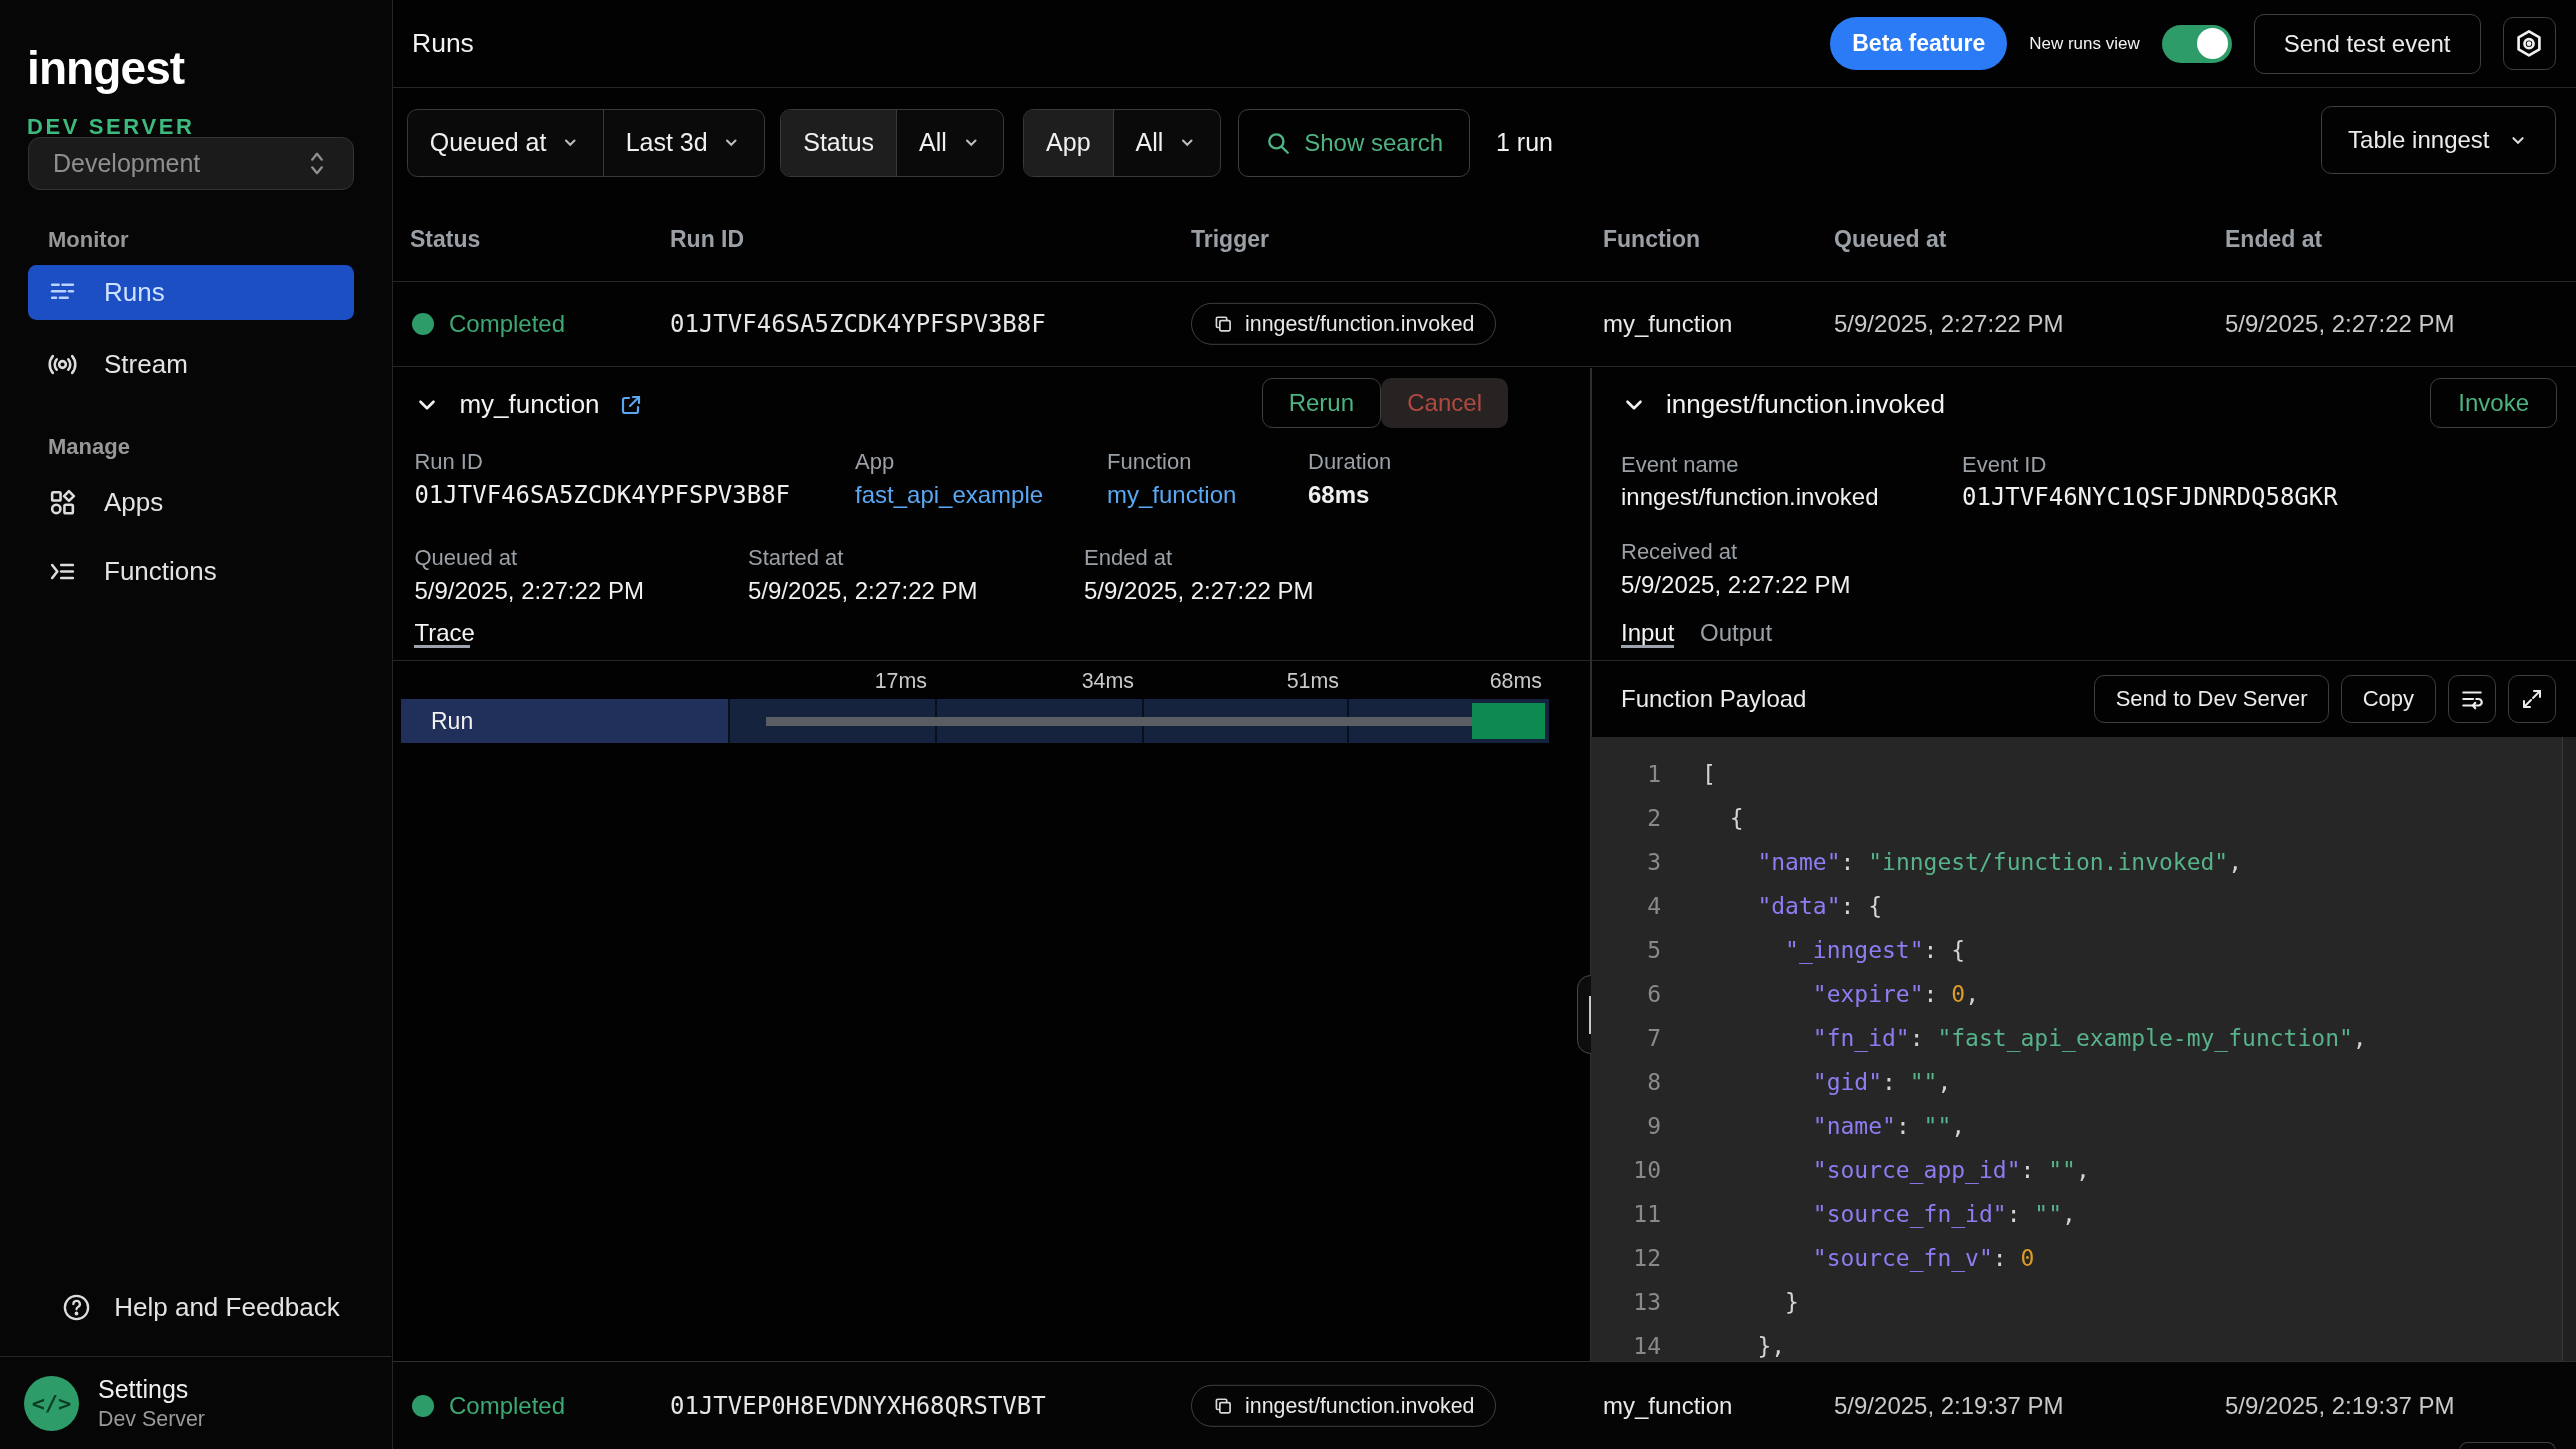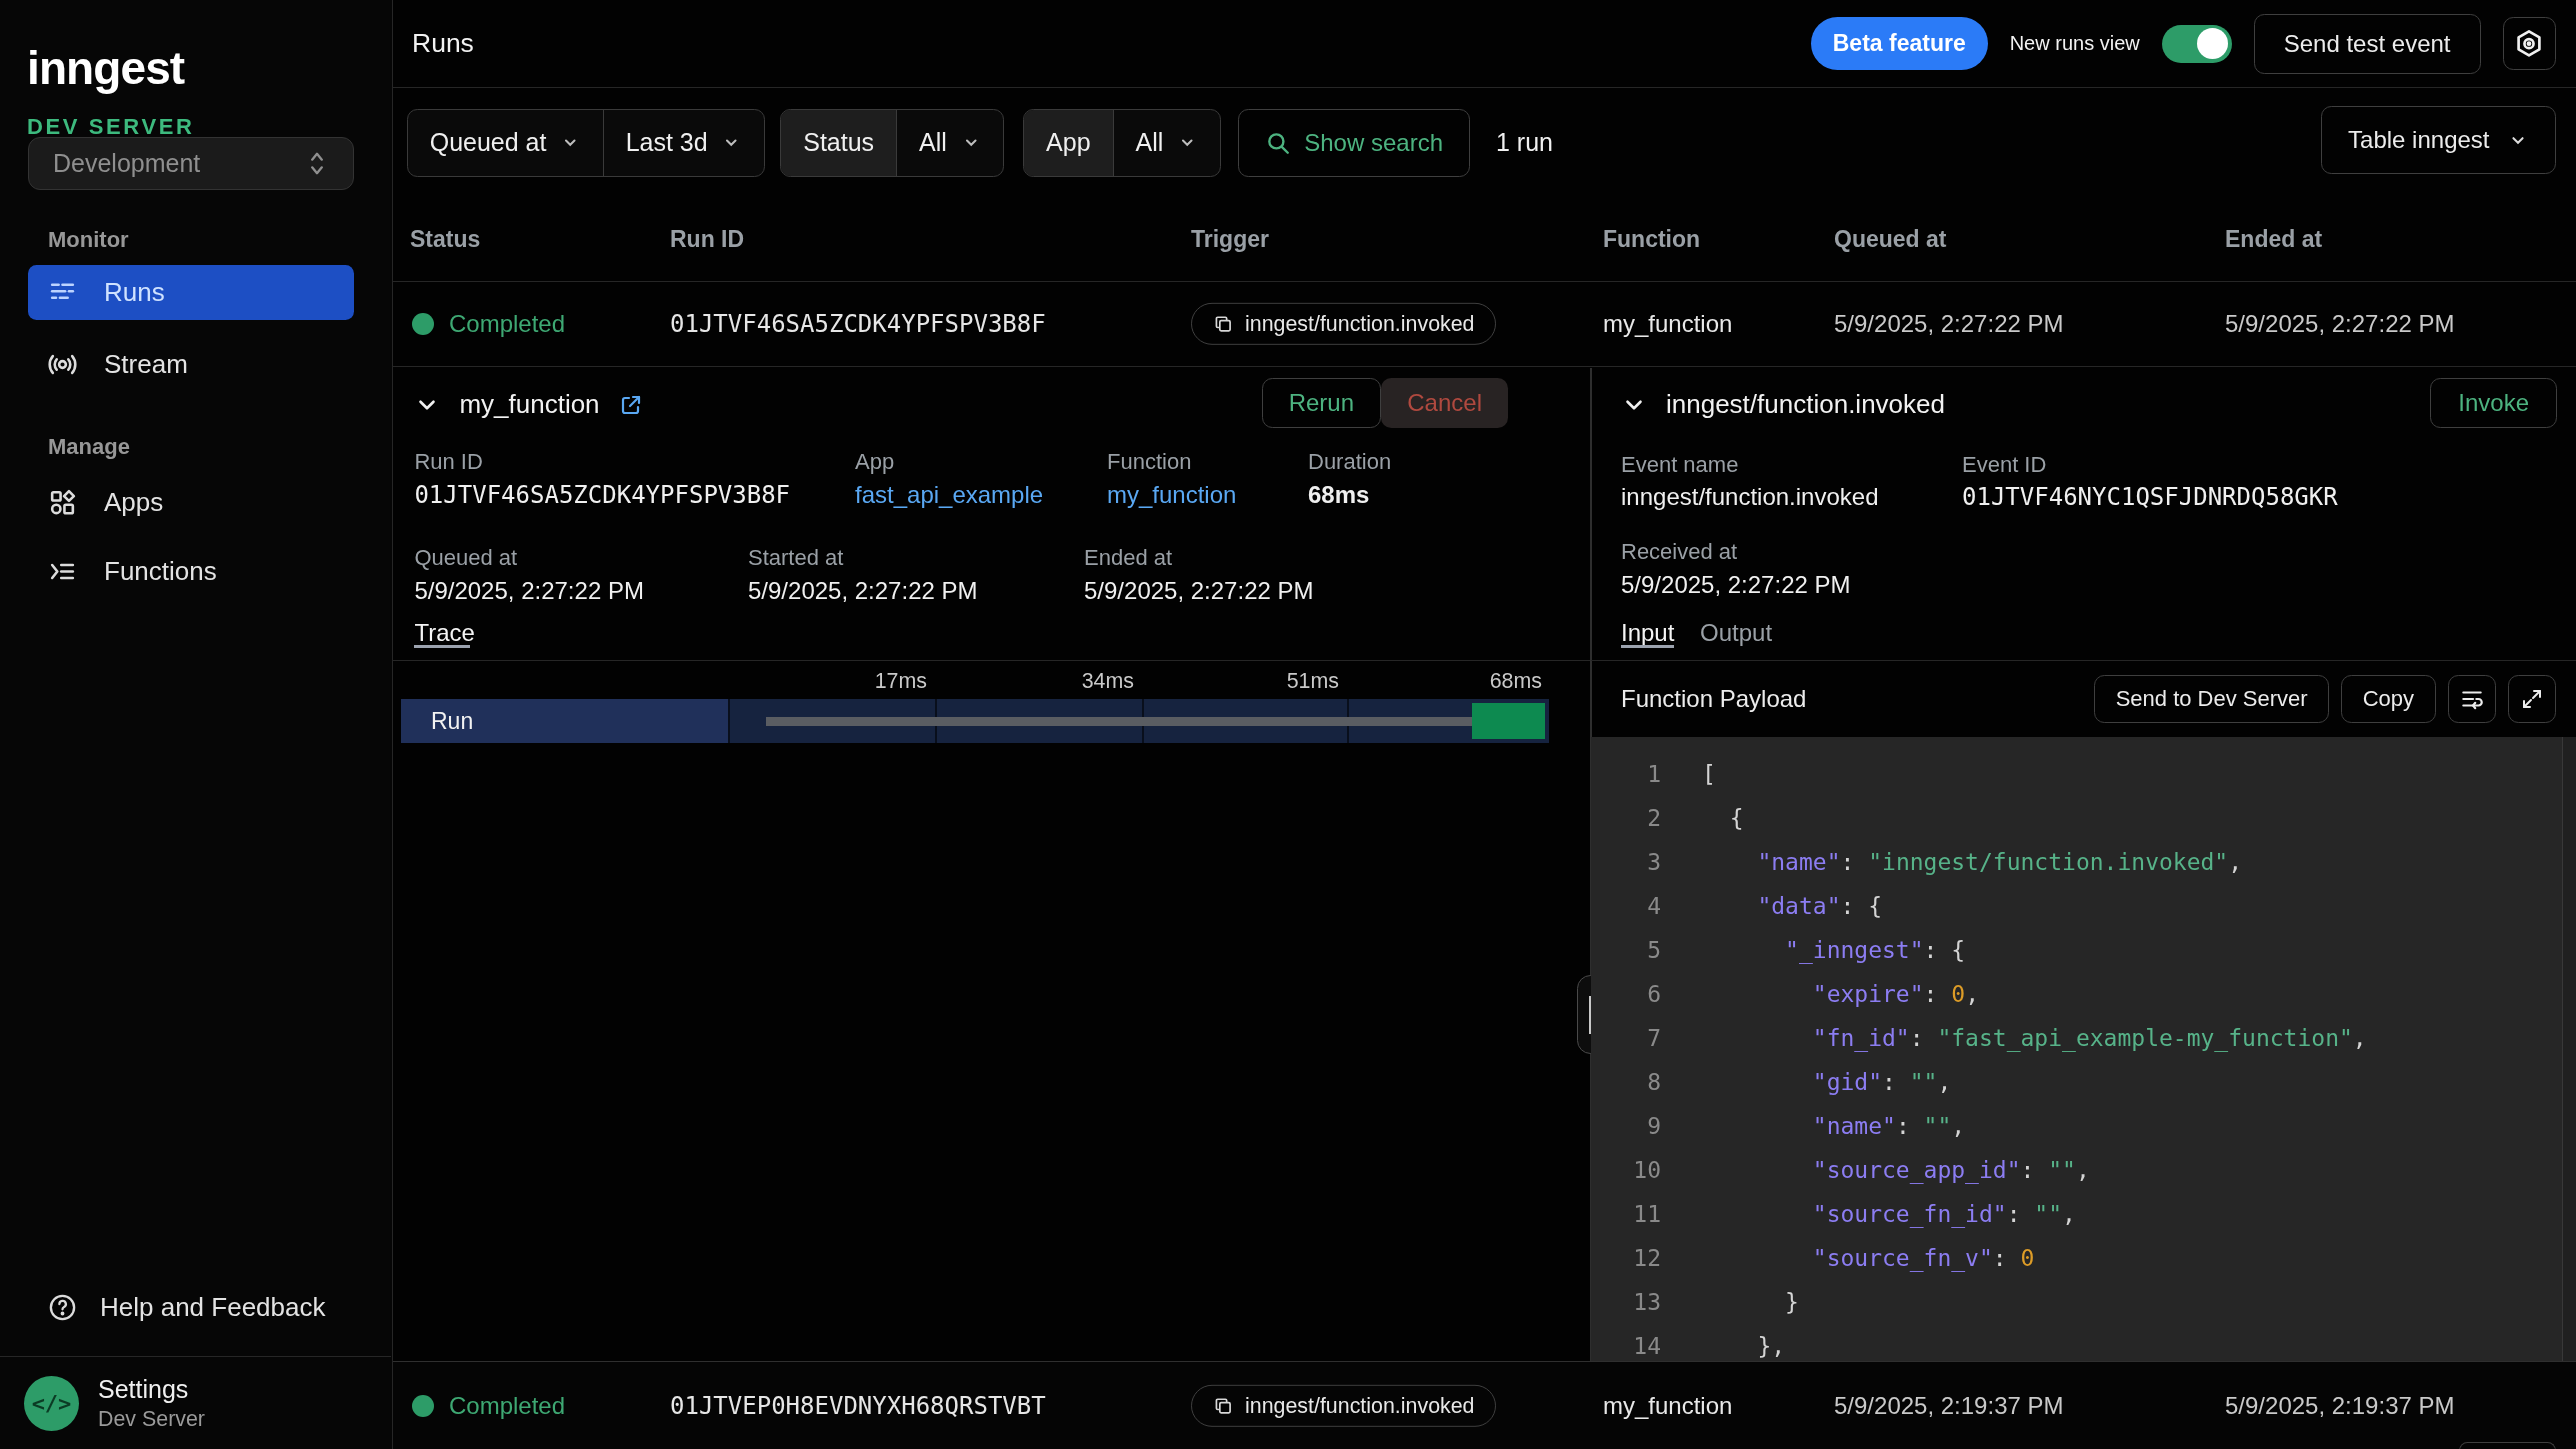--- a/index.html
+++ b/index.html
@@ -15,39 +15,39 @@
   .logo-tag { font-size:22px; font-weight:600; letter-spacing:2.6px; color:#3dba7e; }
   .env-select { left:28px; top:137px; width:326px; height:53px; background:#1b1b1b; border:0.9px solid #333;
     border-radius:12px; display:flex; align-items:center; justify-content:space-between; padding:0 24px;
     color:#8f8f8f; font-size:25px; cursor:pointer; }
   .nav-label { left:48px; font-size:22px; font-weight:600; color:#979797; }
   .nav-item { left:28px; width:326px; height:55px; border-radius:8.5px; display:flex; align-items:center;
     gap:26px; padding-left:19px; font-size:26px; color:#e3e3e3; cursor:pointer; }
   .nav-item.active { background:#1d4fc4; color:#cfe2ff; }
   .nav-item svg { flex:0 0 auto; }
   .help-row { left:28px; top:1280px; width:326px; height:55px; display:flex; align-items:center; gap:22px;
-    padding-left:19px; font-size:26px; color:#e3e3e3; cursor:pointer; }
+    padding-left:19px; font-size:26px; color:#e3e3e3; cursor:pointer;justify-content:center; }
   .settings-row { left:0; top:1356px; width:391px; height:94px; border-top:1.7px solid #262626;
     display:flex; align-items:center; gap:19px; padding-left:24px; cursor:pointer; }
   .avatar-green { width:55px; height:55px; border-radius:50%; background:#2d9c68; display:flex;
     align-items:center; justify-content:center; color:#062d1c; font-weight:700; font-size:22px;
     font-family:"DejaVu Sans Mono", monospace; color:#0b3b24; }
   .settings-title { font-size:25px; color:#f0f0f0; }
   .settings-sub { font-size:21.4px; color:#9a9a9a; margin-top:3.4px; }
 
   
   #main { left:393px; top:0; width:2183px; height:1450px; background:#020202; }
 
   #topbar { left:0; top:0; width:2183px; height:88px; border-bottom:1.7px solid #262626;
     display:flex; align-items:center; justify-content:space-between; padding:0 20.5px 0 19px; }
   .page-title { font-size:26.5px; color:#f2f2f2; }
   .topbar-right { display:flex; align-items:center; gap:22px; }
   .beta-badge { background:#2b7bf7; color:#fff; font-size:23px; font-weight:600; border-radius:854px;
     padding:13px 22px; }
-  .toggle-label { font-size:20px; color:#f2f2f2; }
+  .toggle-label { font-size:17px; color:#f2f2f2; }
   .toggle { width:70px; height:38px; border-radius:19px; background:#2d9c68; position:relative; cursor:pointer; }
   .toggle .knob { position:absolute; right:3.4px; top:3.4px; width:31px; height:31px; border-radius:50%; background:#fff; }
   .btn { background:transparent; border:1.7px solid #3f3f3f; border-radius:10.3px; color:#ececec;
     font-size:24px; font-family:"Liberation Sans", sans-serif; display:inline-flex; align-items:center;
     justify-content:center; cursor:pointer; }
   .btn-send-test { height:60px; padding:0 29px; }
   .icon-btn { width:53px; height:53px; padding:0; }
 
   
   #filterbar { left:0; top:88px; width:2183px; height:109px; display:flex; align-items:center; padding-left:13.7px; }

